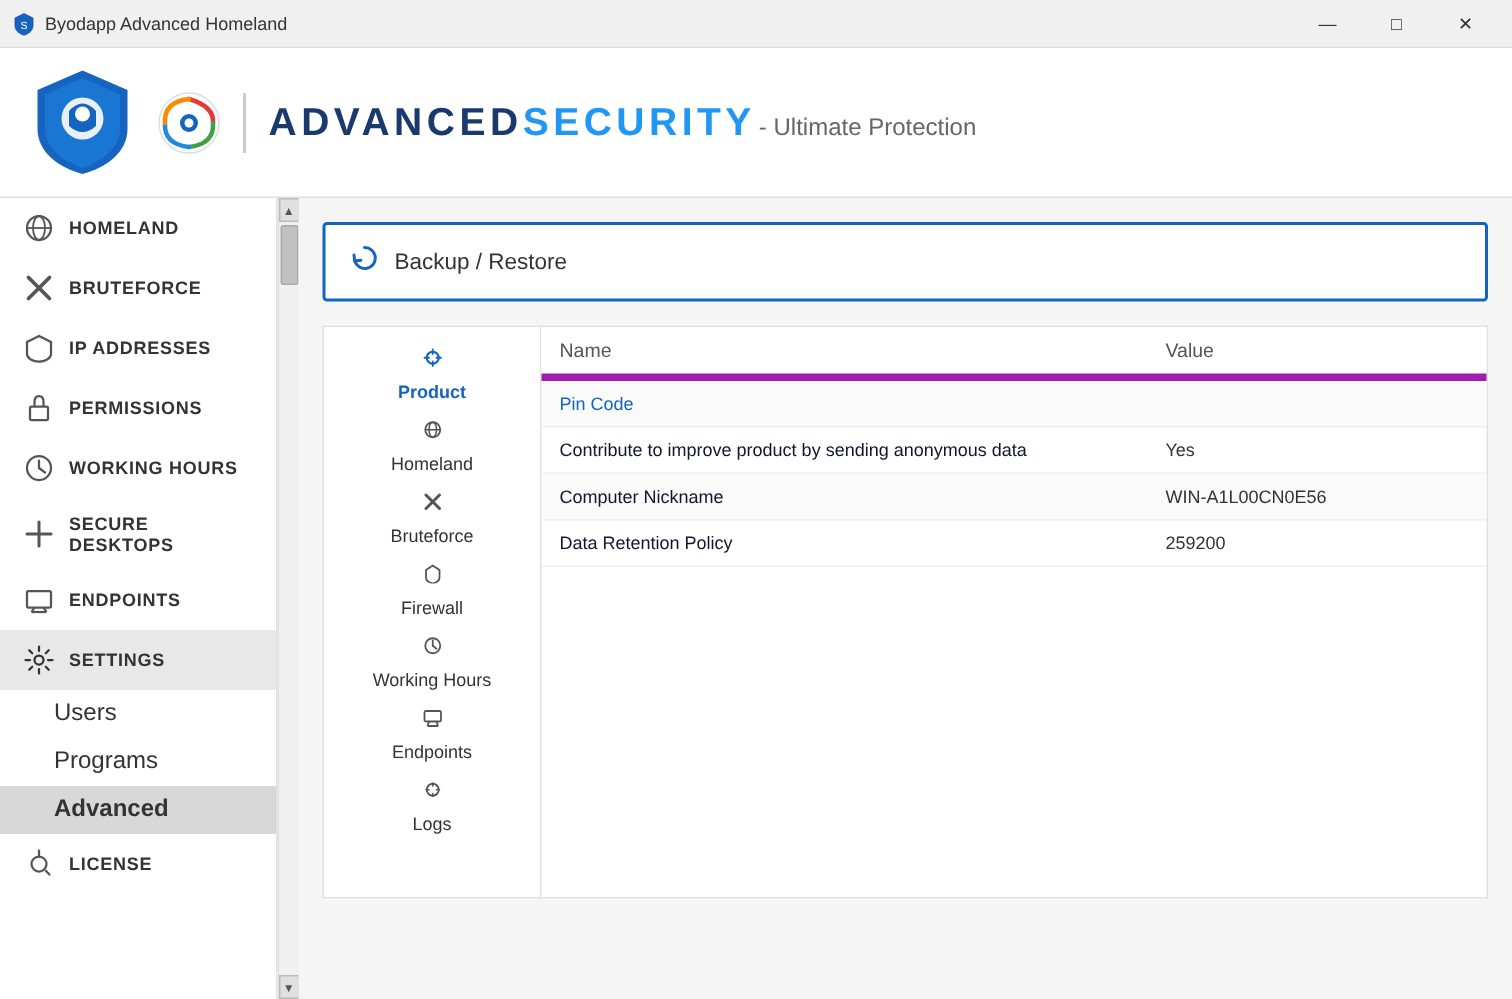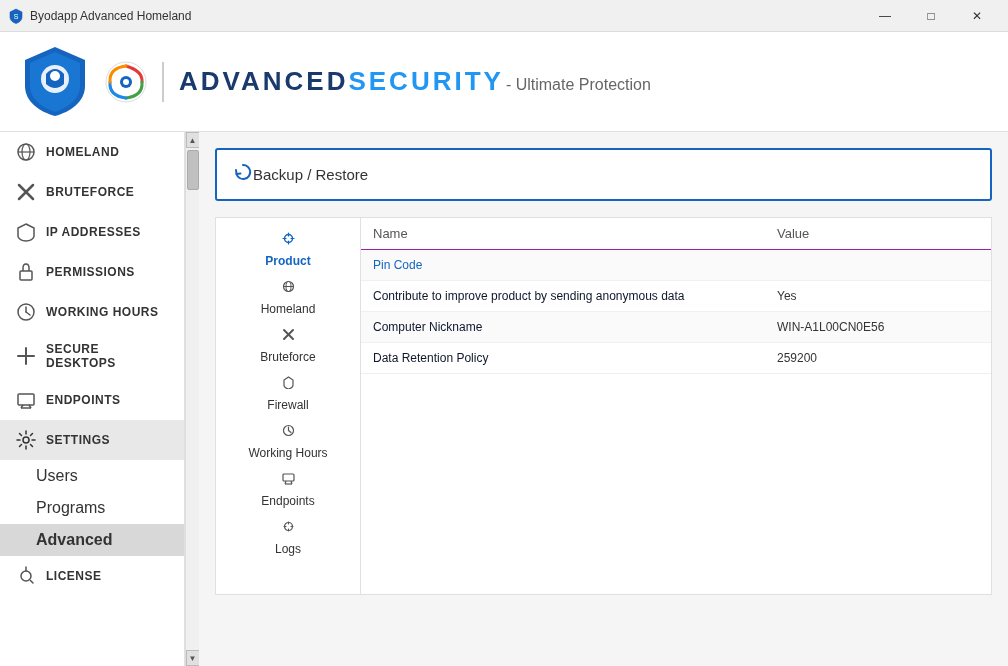--- a/index.html
+++ b/index.html
@@ -129,20 +129,21 @@
     }
 
     
     .section-header {
       background: white;
       border: 2px solid #1565C0;
       border-radius: 3px;
       padding: 12px 16px;
       display: flex;
       align-items: center;
+      gap: 10px;
       margin-bottom: 16px;
     }
     .section-header-icon { color: #1565C0; font-size: 18px; }
     .section-header-title { font-size: 15px; color: #333; font-weight: 400; }
 
     
     .content-columns {
       display: flex;
       gap: 0;
       background: white;
@@ -168,21 +169,21 @@
     .content-nav-item.active { color: #1565C0; font-weight: 600; }
     .nav-icon { font-size: 13px; color: #555; }
 
     
     .content-table {
       flex: 1;
       padding: 0;
     }
     .table-header-row {
       display: flex;
-      border-bottom: 1px solid #a21caf;
+      border-bottom: 5px solid #a21caf;
       padding: 8px 12px;
       background: white;
     }
     .table-col-name { flex: 2; font-size: 13px; color: #555; }
     .table-col-value { flex: 1; font-size: 13px; color: #555; }
     .table-row {
       display: flex;
       padding: 8px 12px;
       border-bottom: 1px solid #f0f0f0;
       align-items: center;

